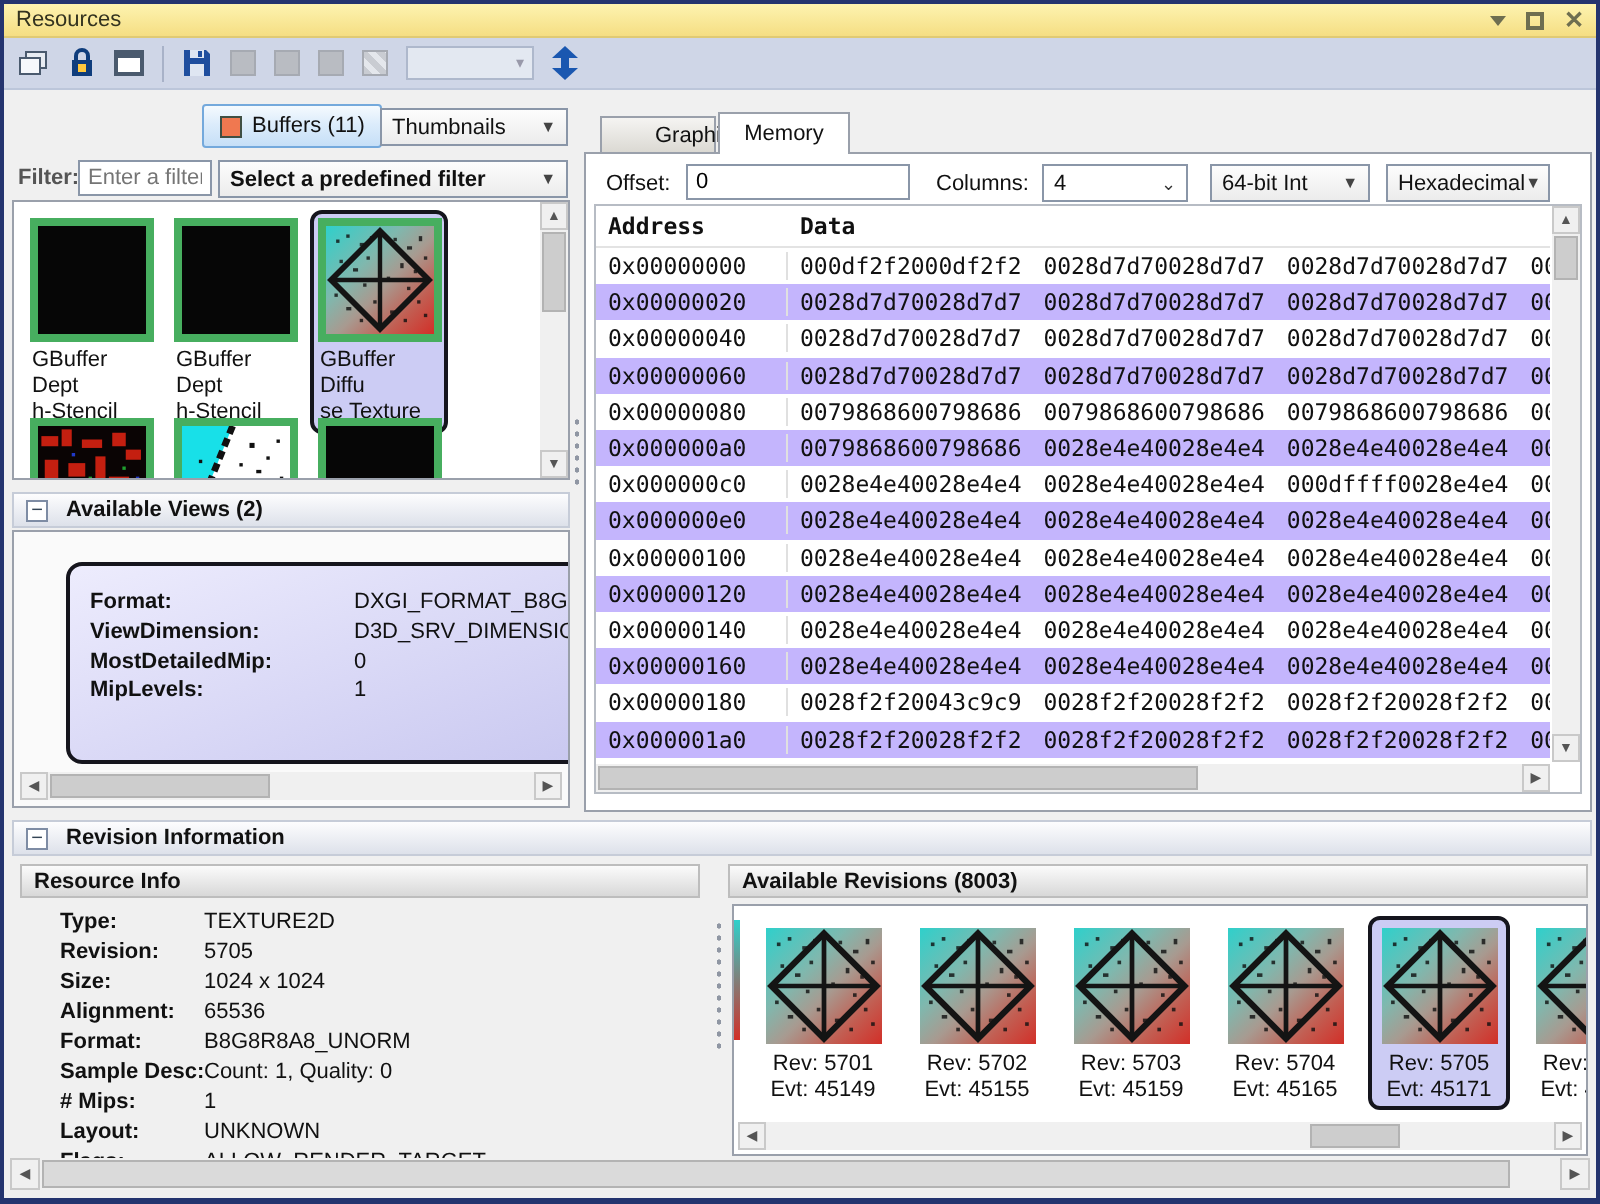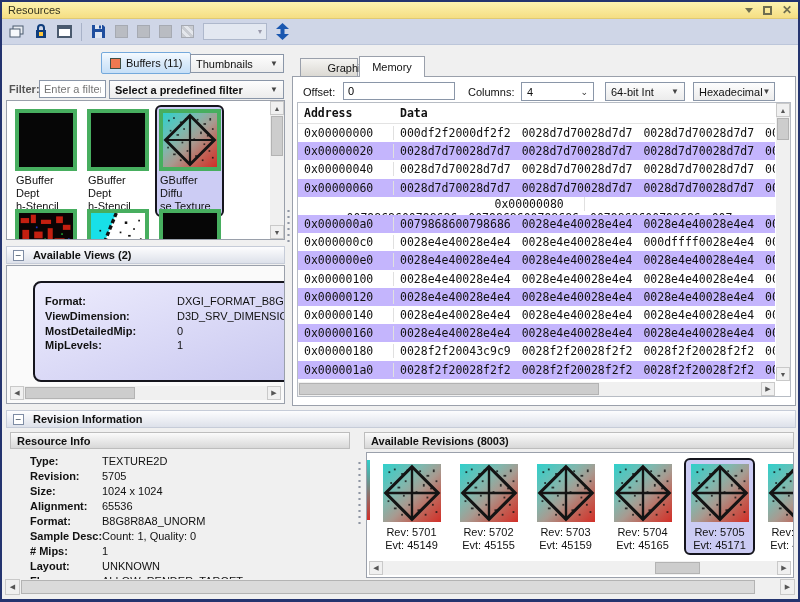--- a/index.html
+++ b/index.html
@@ -347,21 +347,21 @@
     <span class="m-data">0028d7d70028d7d7 0028d7d70028d7d7 0028d7d70028d7d7 002</span>
   </div>
           <div class="mem-row" style="top: 57.4px;">
     <span class="m-addr">0x00000040</span>
     <span class="m-data">0028d7d70028d7d7 0028d7d70028d7d7 0028d7d70028d7d7 002</span>
   </div>
           <div class="mem-row alt" style="top: 75.6px;">
     <span class="m-addr">0x00000060</span>
     <span class="m-data">0028d7d70028d7d7 0028d7d70028d7d7 0028d7d70028d7d7 007</span>
   </div>
-          <div class="mem-row" style="top: 93.8px; flex-direction: column;">
+          <div class="mem-row" style="top: 93.8px;">
     <span class="m-addr">0x00000080</span>
     <span class="m-data">0079868600798686 0079868600798686 0079868600798686 007</span>
   </div>
           <div class="mem-row alt" style="top: 112px;">
     <span class="m-addr">0x000000a0</span>
     <span class="m-data">0079868600798686 0028e4e40028e4e4 0028e4e40028e4e4 002</span>
   </div>
           <div class="mem-row" style="top: 130.2px;">
     <span class="m-addr">0x000000c0</span>
     <span class="m-data">0028e4e40028e4e4 0028e4e40028e4e4 000dffff0028e4e4 000</span>

